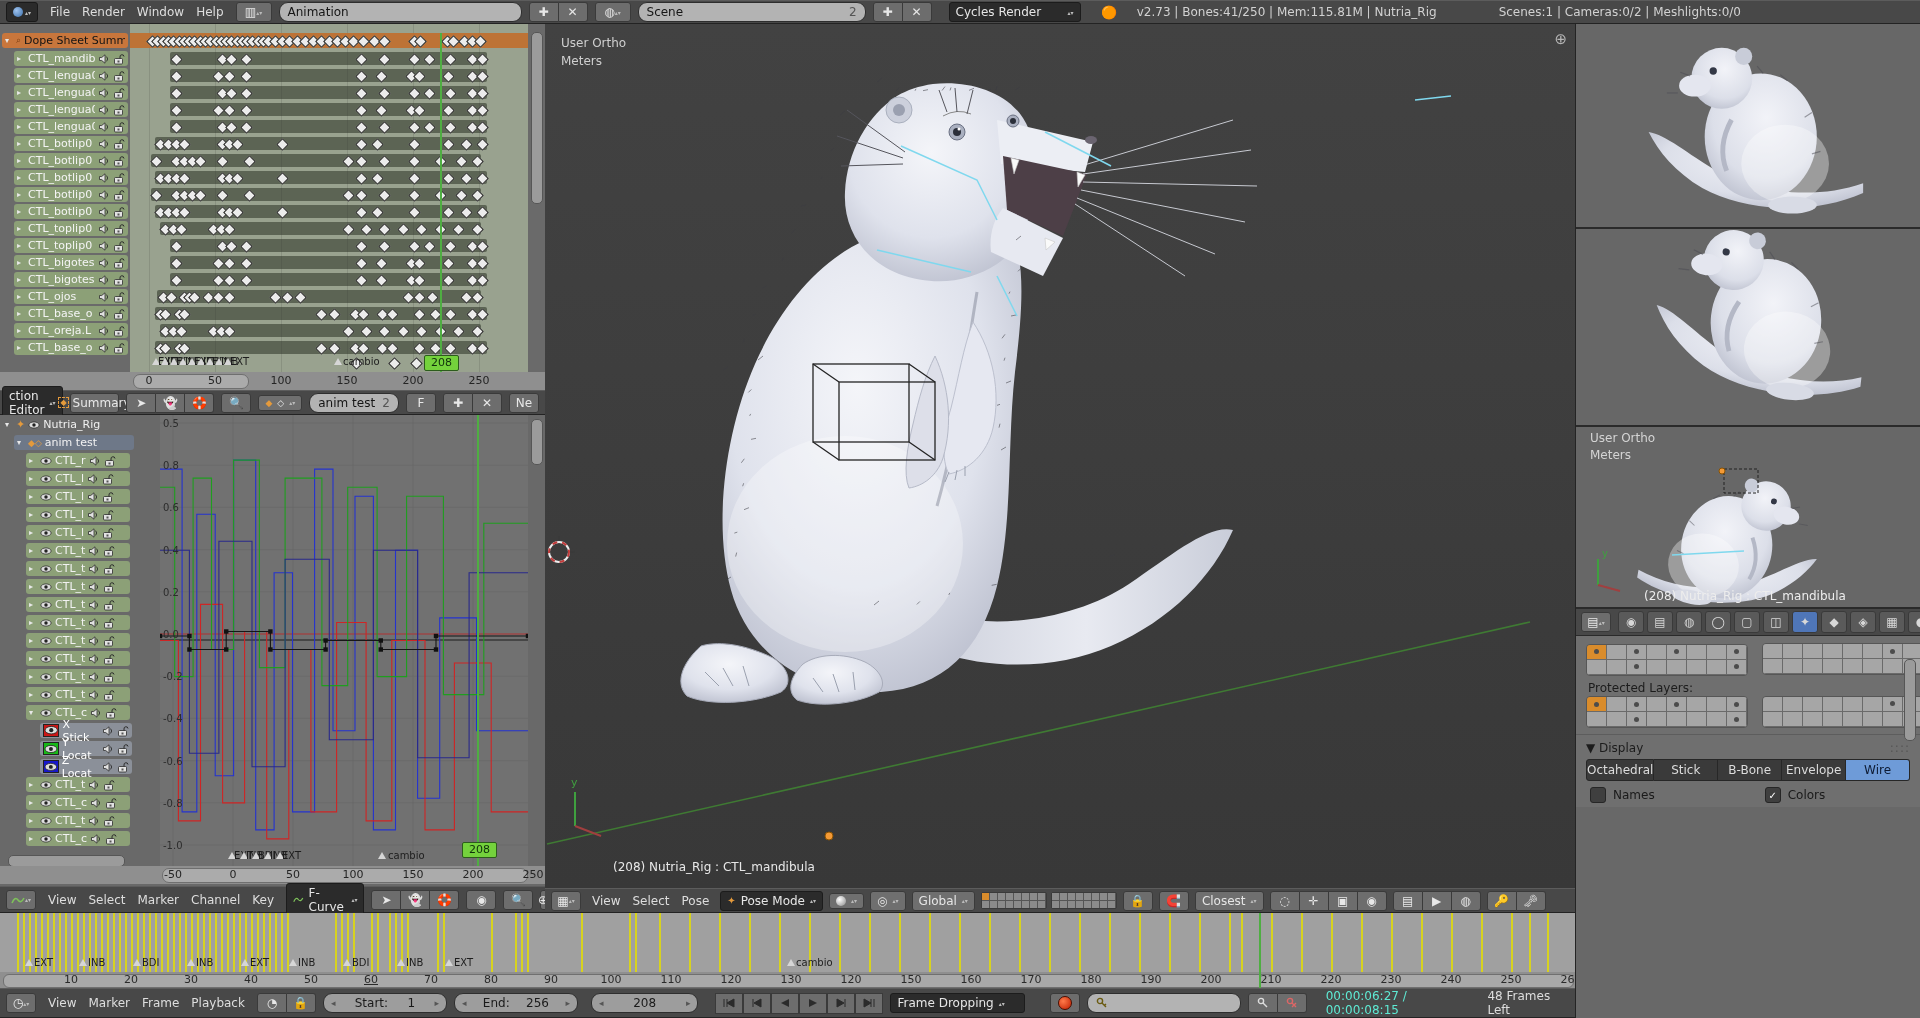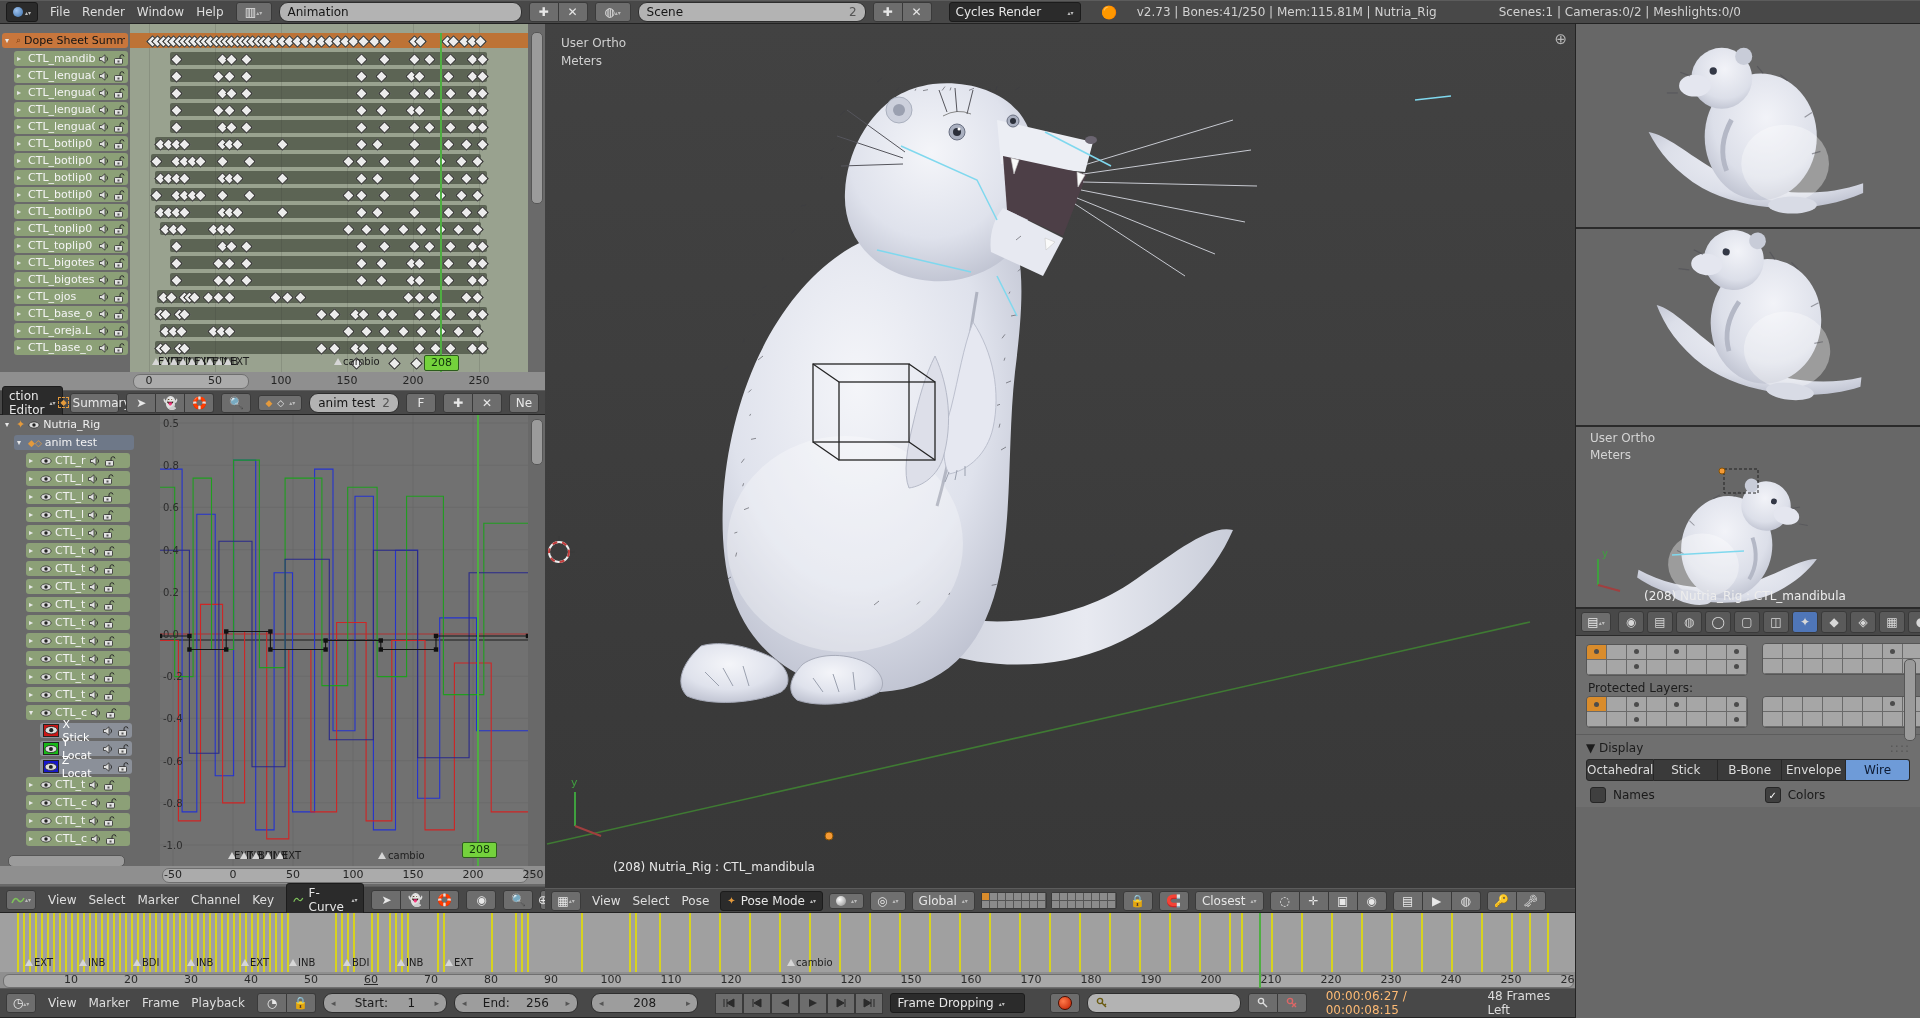--- a/index.html
+++ b/index.html
@@ -2021,21 +2021,21 @@
             <path d="M6,6 L10,10" stroke="#ddd" stroke-width="1.4"></path>
           </svg>
         </span>
       <span class="btn">
           <svg class="keysvg" viewBox="0 0 12 12">
             <circle cx="4" cy="4" r="2.6" fill="none" stroke="#d66" stroke-width="1.4"></circle>
             <path d="M6,6 L10,10 M10,6 L6,10" stroke="#d66" stroke-width="1.4"></path>
           </svg>
         </span>
     </span>
-    <span style="margin-left:12px;color:#fdba74;">00:00:06:27 / 00:00:08:15</span>
+    <span style="margin-left:12px;color:#5eead4;">00:00:06:27 / 00:00:08:15</span>
     <span style="margin-left:10px;color:#dedede;">48 Frames Left</span>
   </header>
 
   <aside class="abs rc">
     <svg width="0" height="0" style="position:absolute">
       <defs>
         <radialGradient id="gMini" cx="45%" cy="35%" r="80%">
           <stop offset="0%" stop-color="#f2f3f8"></stop>
             <stop offset="60%" stop-color="#dcdfe9"></stop>
             <stop offset="100%" stop-color="#aeb2c2"></stop>

